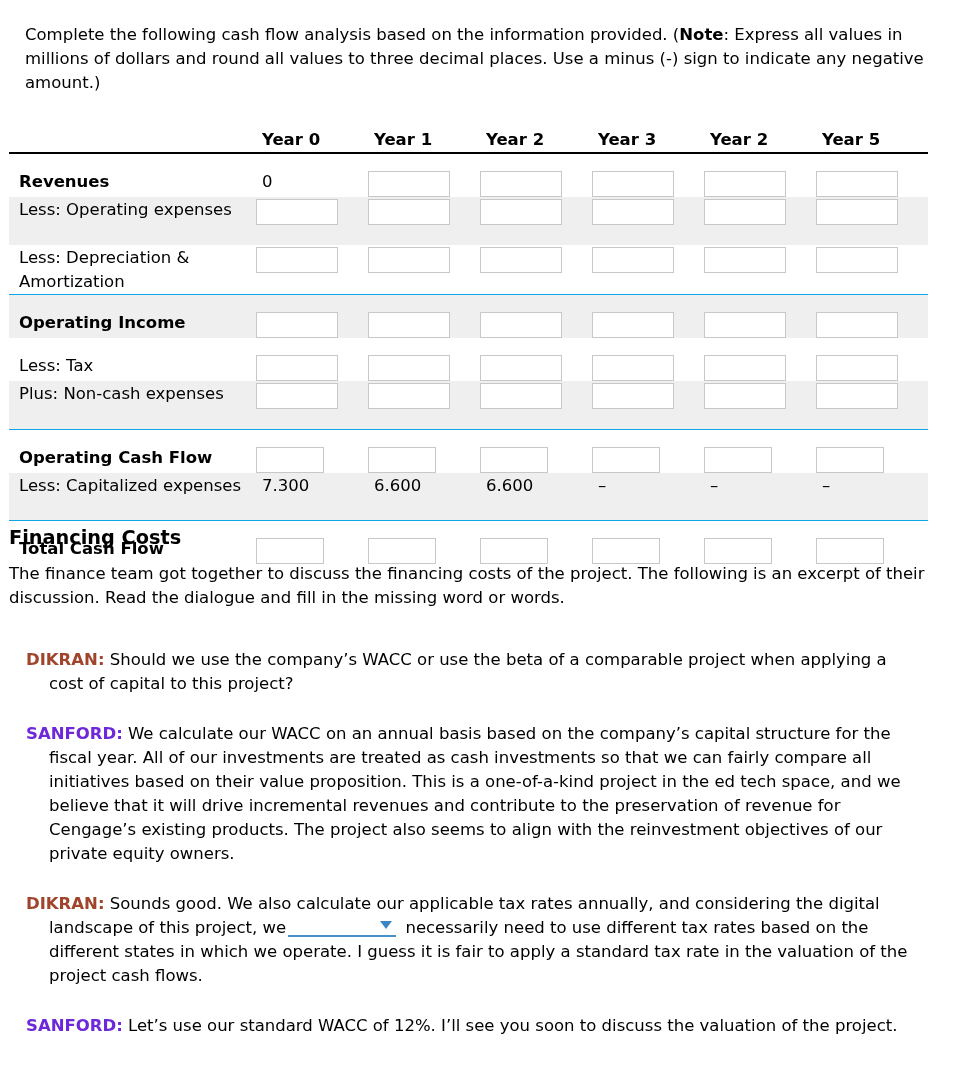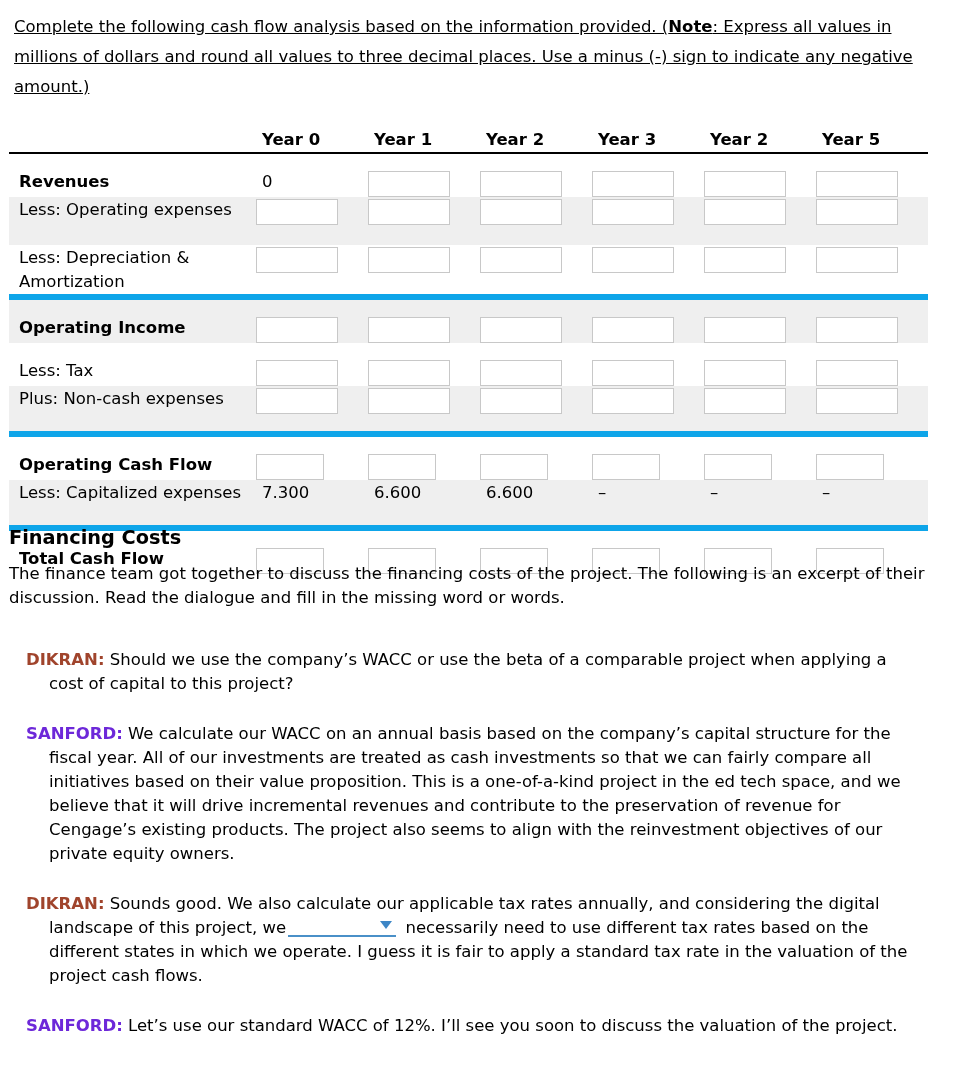--- a/index.html
+++ b/index.html
@@ -10,23 +10,22 @@
       overflow: hidden;
       font-family: "DejaVu Sans", sans-serif;
       font-size: 16.5px;
       color: #000000;
       position: relative;
     }
     .intro {
       position: absolute;
       left: 9px; top: 7px;
       width: 930px;
-      line-height: 30px;
-      margin: 5px;
-      text-decoration: underline;
+      line-height: 24px;
+      margin: 16px;
     }
     .intro b { font-weight: bold; }
 
     
     .cf-table {
       position: absolute;
       left: 9px; top: 126px;
       width: 916px;
       border-collapse: collapse;
       table-layout: fixed;
@@ -47,21 +46,21 @@
       padding: 0 0 0 10px;
       vertical-align: top;
       line-height: 24px;
       font-size: 16.5px;
     }
     .cf-table td.label {
       padding: 0 0 0 10px;
     }
     .cf-table tr.shade td { background: #efefef; }
     .cf-table tr.bold td.label { font-weight: bold; }
-    .cf-table tr.topline td { border-top: 6px solid #0ea5e9; }
+    .cf-table tr.topline td { border-top: 1px solid #0ea5e9; }
     .cf-table tr.r1 td { height: 28px; padding-top: 16px; }
     .cf-table tr.r2 td { height: 48px; padding-top: 1px; }
     .cf-table td.val { padding-left: 6px; padding-top: 2px; }
     .cell-input {
       display: block;
       width: 82px;
       height: 26px;
       margin: 1px 0 0 0;
       border: 1px solid #c8c8c8;
       background: #ffffff;

